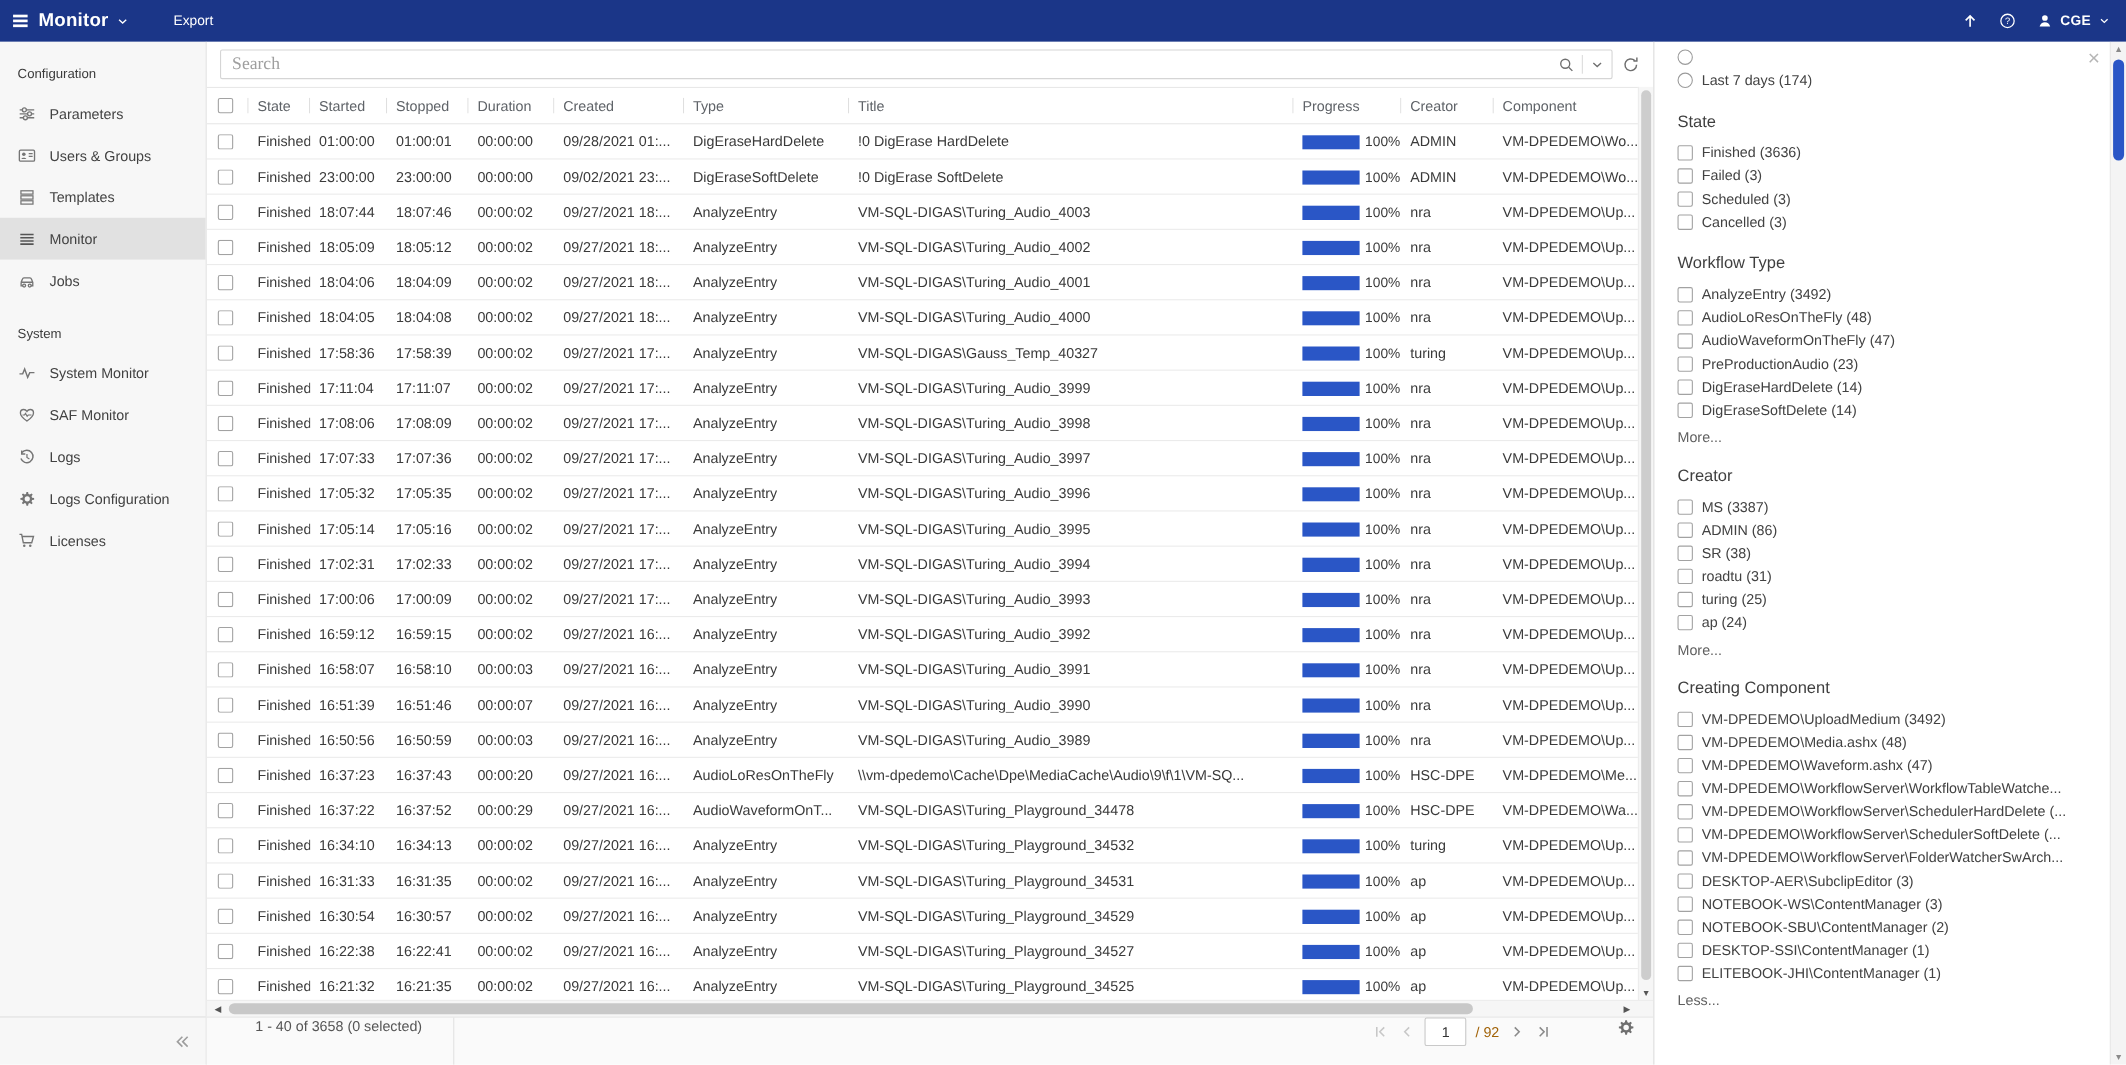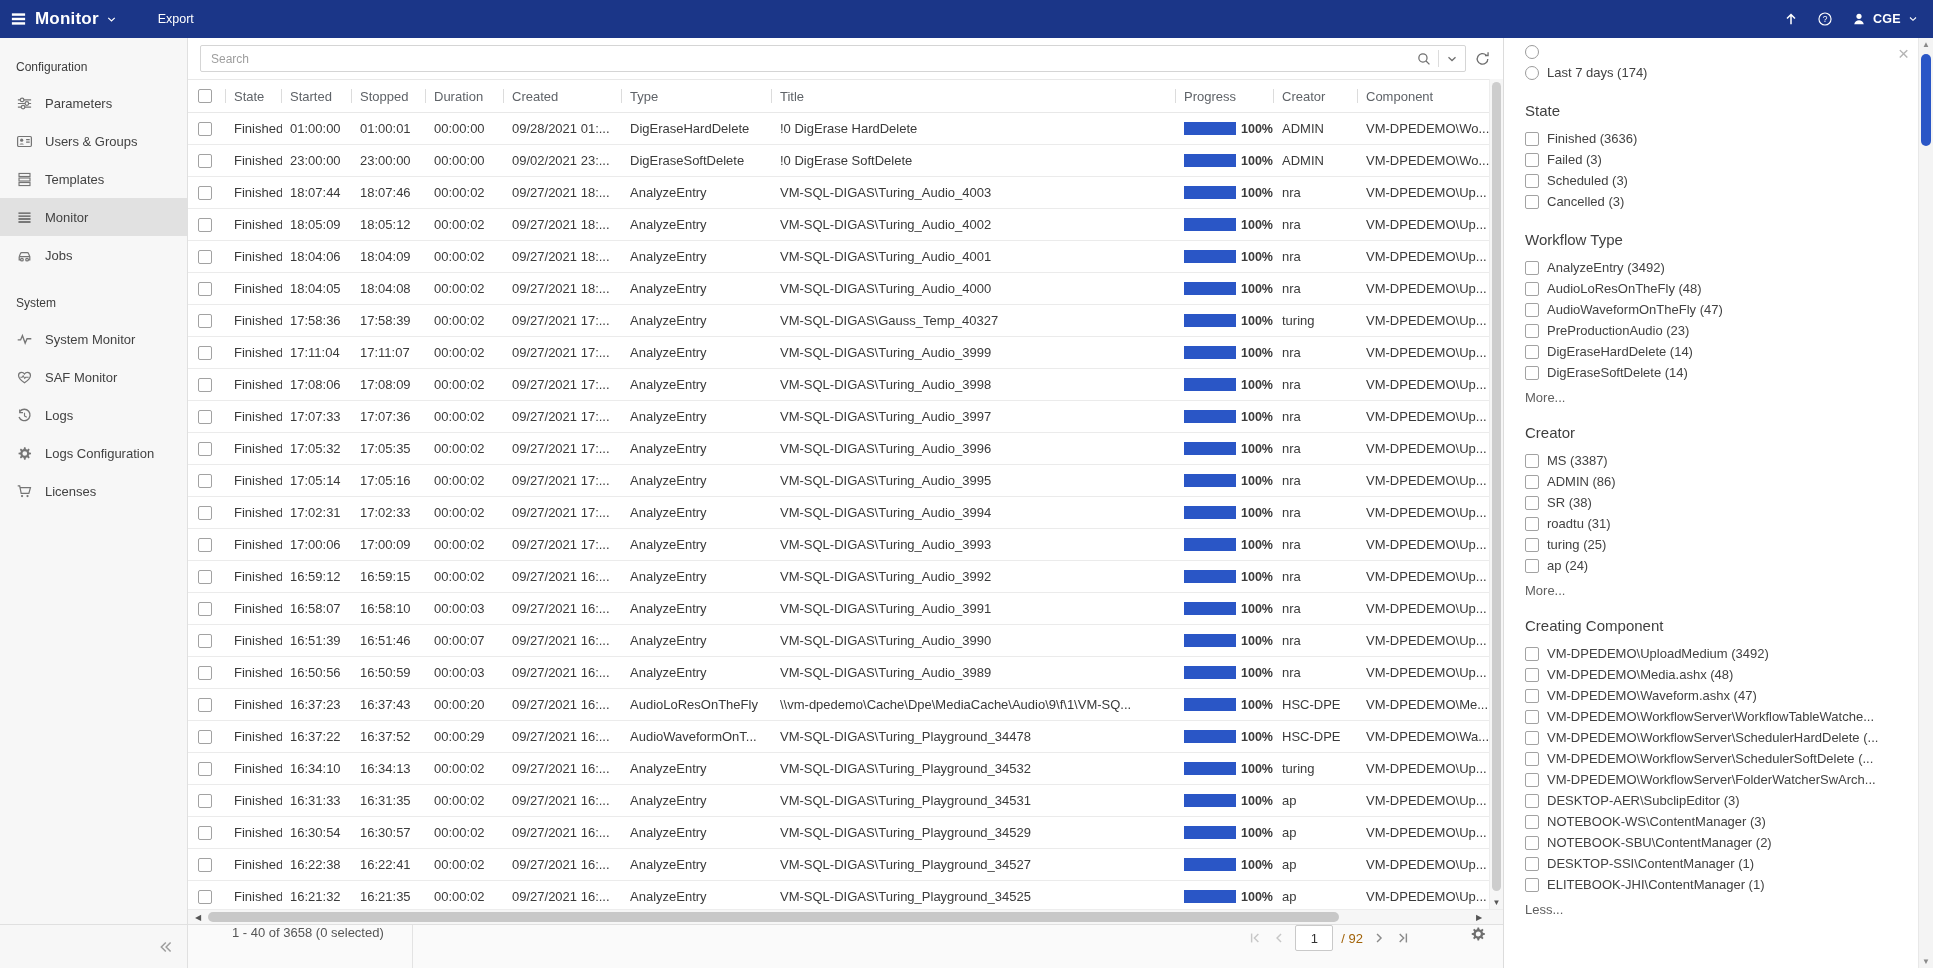--- a/index.html
+++ b/index.html
@@ -27,38 +27,38 @@
   .side-item { height:38px; display:flex; align-items:center; gap:12px; padding:0 16px; font-size:13px; color:#424242; cursor:pointer; }
   .side-item.selected { background:#e1e1e1; }
   .icn { display:inline-flex; width:17px; height:17px; align-items:center; justify-content:center; flex:none; }
   .side-footer { height:44px; border-top:1px solid #e0e0e0; display:flex; align-items:center; justify-content:flex-end; padding:0 12px; }
   .collapse-btn { cursor:pointer; display:flex; align-items:center; }
 
   
   .main { flex:1; min-width:0; display:flex; flex-direction:column; background:#fff; }
   .search-row { height:41px; display:flex; align-items:center; padding:0 12px; gap:8px; }
   .search-box { flex:1; height:27px; border:1px solid #d5d5d5; border-radius:2px; display:flex; align-items:center; padding:0 6px 0 10px; gap:6px; background:#fff; }
-  .search-box input { flex:1; border:none; outline:none; font-size:12px; font-family:Liberation Sans, sans-serif; color:#0f172a; background:transparent; }
+  .search-box input { flex:1; border:none; outline:none; font-size:16px; font-family:Liberation Serif, serif; color:#0f172a; background:transparent; }
   .search-box input::placeholder { color:#9e9e9e; }
   .sb-sep { width:1px; height:17px; background:#dcdcdc; }
   .mini-btn { display:flex; align-items:center; cursor:pointer; }
 
   .table-zone { flex:1; min-height:0; display:flex; }
   .table-main { flex:1; min-width:0; display:flex; flex-direction:column; }
   .grid-cols { display:grid; grid-template-columns:38px 56px 70px 74px 78px 118px 150px 404px 98px 84px minmax(0,1fr); }
   .thead { height:34px; border-top:1px solid #e8e8e8; border-bottom:1px solid #e8e8e8; align-items:center; color:#5f6368; font-size:13px; }
   .th { padding:0 8px; position:relative; height:100%; display:flex; align-items:center; white-space:nowrap; overflow:hidden; cursor:pointer; }
   .th::after { content:''; position:absolute; right:0; top:9px; bottom:9px; width:1px; background:#dcdcdc; }
   .th:last-child::after { display:none; }
   .tbody { flex:1; overflow:hidden; }
   .trow { height:32px; border-bottom:1px solid #ebebeb; align-items:center; font-size:13px; color:#3a3a3a; }
   .td { padding:0 8px; white-space:nowrap; overflow:hidden; }
   .cb-cell { display:flex; align-items:center; justify-content:flex-start; padding-left:10px; }
   .cbx { width:14px; height:14px; border:1px solid #a2a2a2; border-radius:2px; background:#fff; display:inline-block; flex:none; cursor:pointer; }
-  .progress-cell { display:flex; align-items:flex-start; gap:5px; padding-right:4px;font-weight:bold; }
+  .progress-cell { display:flex; align-items:flex-end; gap:5px; padding-right:4px; }
   .pbar { width:52px; height:13px; background:#2a56c6; flex:none; }
   .ptext { font-size:12.5px; color:#3a3a3a; }
 
   .vscroll { width:14px; background:#f6f6f6; border-left:1px solid #ededed; position:relative; }
   .vthumb { position:absolute; left:2px; right:2px; top:3px; bottom:18px; background:#cdcdcd; border-radius:6px; cursor:pointer; }
   .vs-arrow { position:absolute; bottom:2px; left:0; right:0; text-align:center; font-size:8px; color:#555; }
 
   .hscroll { height:15px; background:#f6f6f6; border-top:1px solid #ededed; position:relative; }
   .hs-arrow { position:absolute; top:0; bottom:0; width:16px; display:flex; align-items:center; justify-content:center; font-size:8px; color:#555; cursor:pointer; }
   .hs-left { left:2px; } .hs-right { right:16px; }

